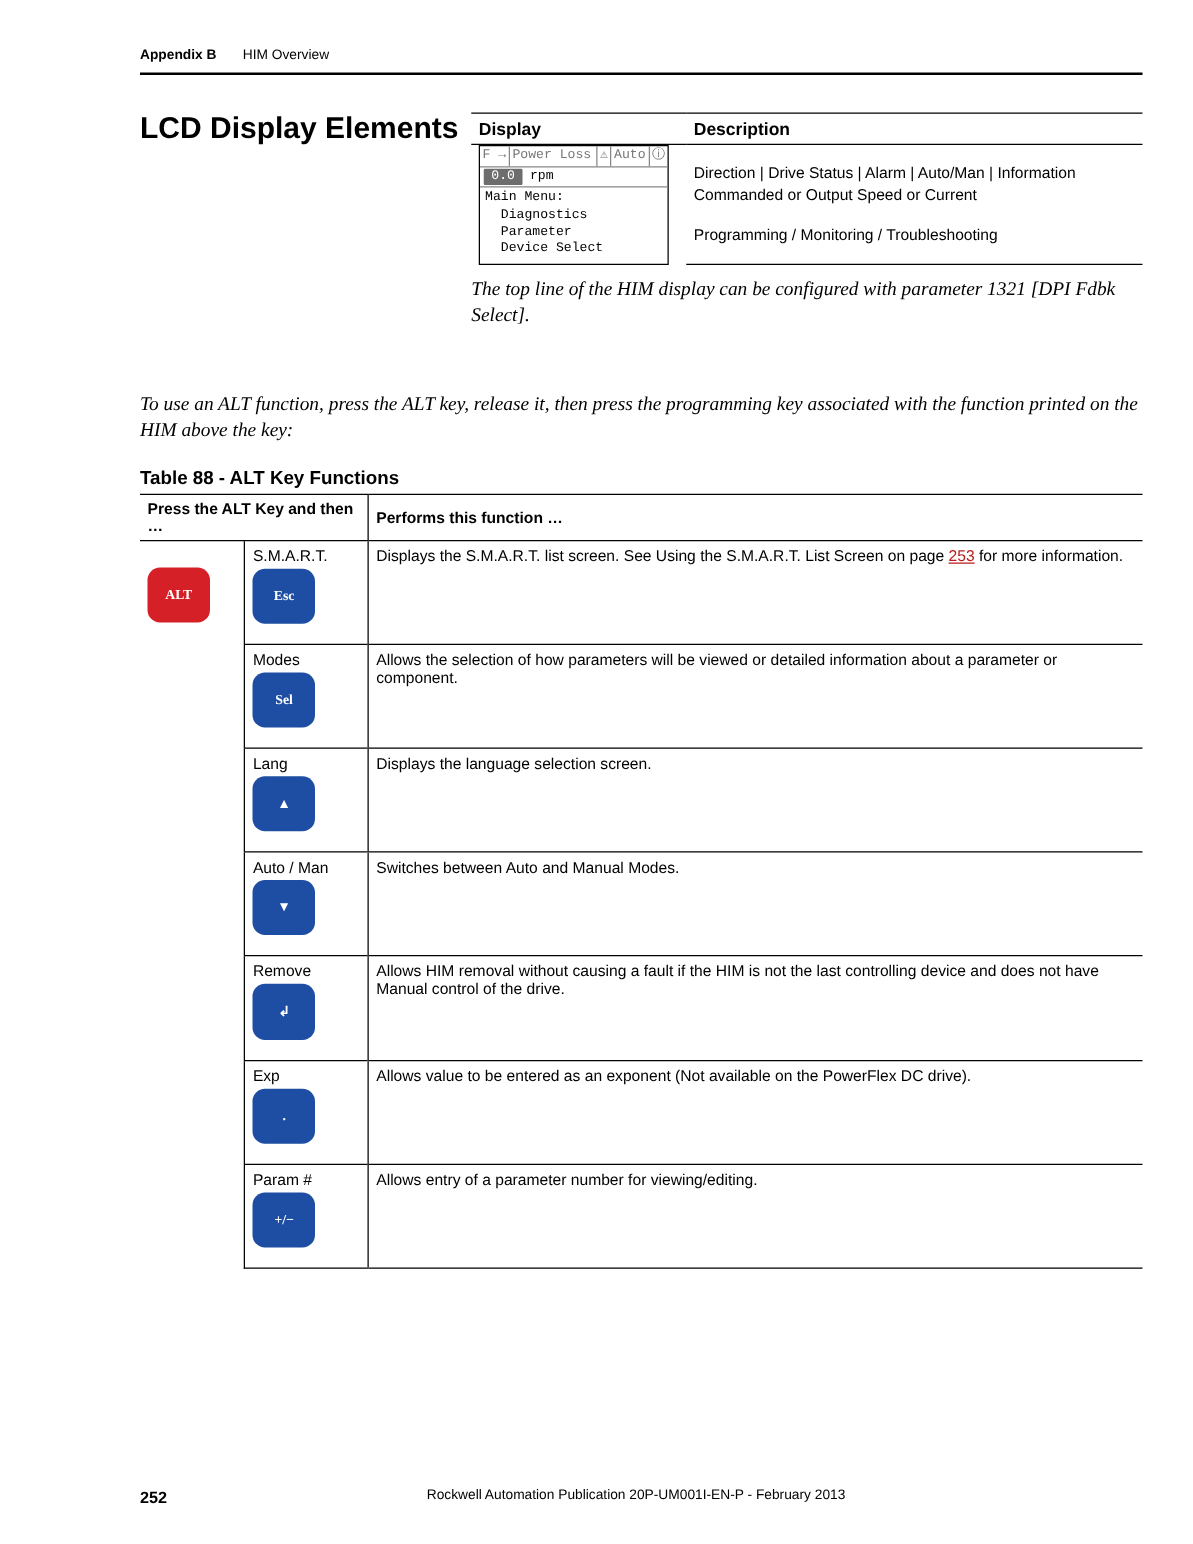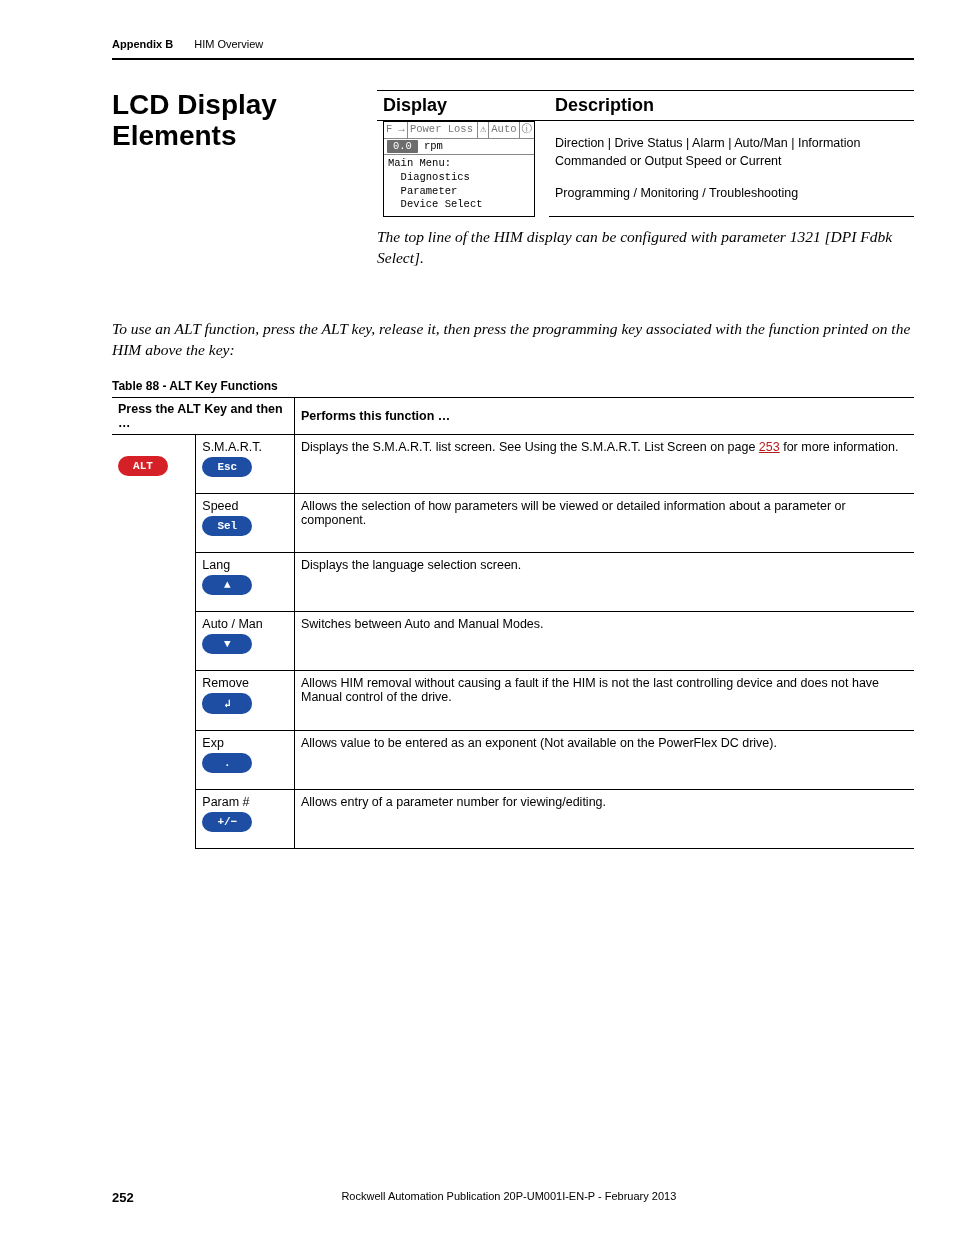--- a/index.html
+++ b/index.html
@@ -30,47 +30,47 @@
     display: flex;
     align-items: flex-start;
     margin-bottom: 50px;
   }
   .side-head {
     width: 265px;
     min-width: 265px;
     font-family: "Arial Narrow", Arial, sans-serif;
     font-stretch: condensed;
     font-weight: bold;
-    font-size: 28px;
+    font-size: 24px;
     line-height: 1.1;
   }
   .content { flex: 1; }
   .body-serif {
     font-family: Georgia, "Times New Roman", serif;
     font-size: 15.5px;
     line-height: 1.35;
     margin: 10px 0 0 0;
     font-style: italic;
   }
   .tbl-caption {
     font-family: "Arial Narrow", Arial, sans-serif;
     font-weight: bold;
-    font-size: 12px;
+    font-size: 15px;
     margin: 18px 0 4px 0;
   }
 
   
   table.display-tbl {
     border-collapse: collapse;
     width: 100%;
   }
   table.display-tbl th {
     font-family: "Arial Narrow", Arial, sans-serif;
     font-weight: bold;
-    font-size: 18px;
+    font-size: 14px;
     text-align: left;
     padding: 4px 6px;
     border-top: 1.2px solid #000;
     border-bottom: 1.2px solid #000;
   }
   table.display-tbl td {
     padding: 0 6px;
     font-family: "Arial Narrow", Arial, sans-serif;
     font-size: 12.5px;
     vertical-align: middle;
@@ -127,24 +127,24 @@
     padding: 5px 6px 16px 6px;
     border-top: 0.8px solid #000;
     border-left: 1px solid #000;
     vertical-align: top;
   }
   table.alt-tbl td.firstcol { border-left: none; }
   table.alt-tbl tr:last-child td { border-bottom: 1.2px solid #000; }
   .key-pill {
     display: inline-block;
     min-width: 34px;
-    padding: 4px 8px;
+    padding: 16px 8px;
     border-radius: 10px;
     color: #fff;
-    font-family: Liberation Mono, monospace;
+    font-family: Liberation Serif, serif;
     font-weight: bold;
     font-size: 11px;
     text-align: center;
     margin-top: 3px;
   }
   .alt-key { background: #d62027; }
   .blue-key { background: #1d4ea3; }
   a.pagelink { color: #b91c1c; text-decoration: underline; }
 
   .footer {
@@ -224,21 +224,21 @@
             <th>Performs this function …</th>
           </tr>
         </thead>
         <tbody id="alt-rows">
             <tr>
               <td class="firstcol" rowspan="7" style="width: 58px; vertical-align: top; padding-top: 18px;"><span class="key-pill alt-key">ALT</span></td>
               <td style="width: 70px;"><div>S.M.A.R.T.</div><span class="key-pill blue-key">Esc</span></td>
               <td>Displays the S.M.A.R.T. list screen. See Using the S.M.A.R.T. List Screen on page <a class="pagelink" href="#">253</a> for more information.</td>
             </tr>
             <tr>
-              <td class="" style="width: 70px;"><div>Speed</div><span class="key-pill blue-key">Sel</span></td>
+              <td class="" style="width: 70px;"><div>Modes</div><span class="key-pill blue-key">Sel</span></td>
               <td>Allows the selection of how parameters will be viewed or detailed information about a parameter or component.</td>
             </tr>
             <tr>
               <td class="" style="width: 70px;"><div>Lang</div><span class="key-pill blue-key">▲</span></td>
               <td>Displays the language selection screen.</td>
             </tr>
             <tr>
               <td class="" style="width: 70px;"><div>Auto / Man</div><span class="key-pill blue-key">▼</span></td>
               <td>Switches between Auto and Manual Modes.</td>
             </tr>

